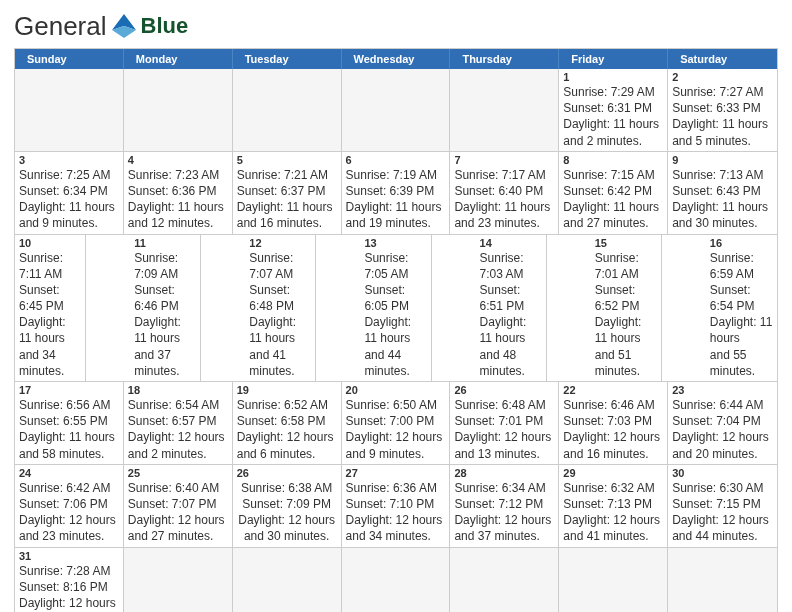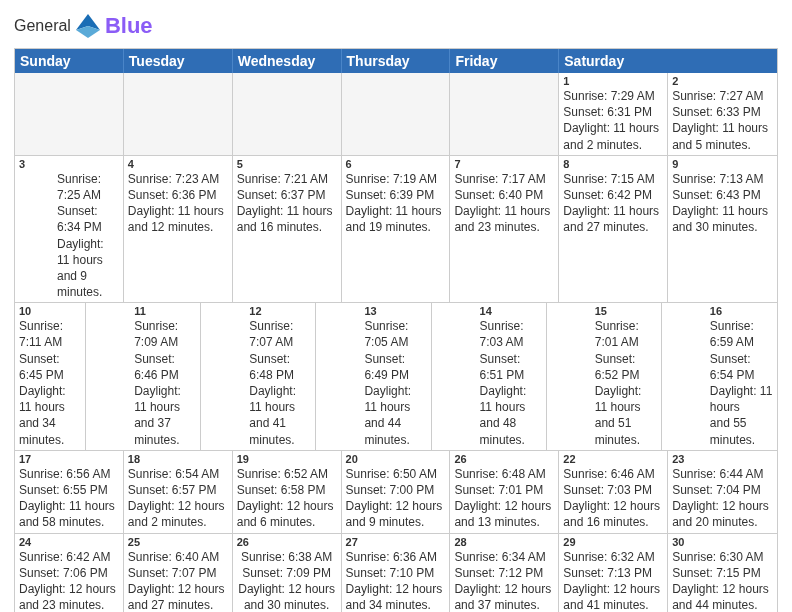--- a/index.html
+++ b/index.html
@@ -46,23 +46,23 @@
       flex-direction: column;
       border: 1px solid #ccc;
     }
     .cal-header-row {
       display: grid;
       grid-template-columns: repeat(7, 1fr);
       background: #2f6db5;
     }
     .cal-header-cell {
       color: #fff;
-      font-size: 14px;
+      font-size: 11px;
       font-weight: bold;
-      padding: 4px 5px;
+      padding: 4px 12px;
       text-align: left;
       border-right: 1px solid #4a85c8;
     }
     .cal-header-cell:last-child { border-right: none; }
     .cal-body {
       flex: 1;
       display: flex;
       flex-direction: column;
     }
     .cal-row {
@@ -96,37 +96,38 @@
       line-height: 1.35;
     }
   </style>
 </head>
 <body>
 
 <div class="page">
   <div class="header">
     <div class="logo-area">
       <div style="display:flex;align-items:center;">
-        <span style="font-size:16px;color:#333;font-weight:normal;">General</span>
+        <span style="font-size:26px;color:#333;font-weight:normal;">General</span>
         <svg width="32" height="32" viewBox="0 0 32 32" style="margin:0 1px;">
           <polygon points="16,4 28,20 16,16 4,20" fill="#1a6db5"></polygon>
           <polygon points="16,16 28,20 16,28 4,20" fill="#5aaad8"></polygon>
         </svg>
-        <span style="font-size:22px;color:#8b5cf6;font-weight:bold;">Blue</span>
+        <span style="font-size:22px;color:#14532d;font-weight:bold;">Blue</span>
       </div>
     </div>
     <div class="title-area">
       <div class="month-title"></div>
       <div class="location"></div>
     </div>
   </div>
 
   <div class="calendar">
     <div class="cal-header-row">
     <div class="cal-header-cell">Sunday</div>
+        <div class="cal-header-cell">Monday</div>
         <div class="cal-header-cell">Tuesday</div>
         <div class="cal-header-cell">Wednesday</div>
         <div class="cal-header-cell">Thursday</div>
         <div class="cal-header-cell">Friday</div>
         <div class="cal-header-cell">Saturday</div>
       </div>
     <div class="cal-body">
     <div class="cal-row" style="flex: 1 1 0%;">
           <div class="cal-cell empty"></div>
           <div class="cal-cell empty"></div>
@@ -144,21 +145,21 @@
             <span class="day-num">2</span>
             <div class="day-info" style="white-space: pre-line;">Sunrise: 7:27 AM
 Sunset: 6:33 PM
 Daylight: 11 hours
 and 5 minutes.</div>
           </div>
         </div>
         <div class="cal-row" style="flex: 1 1 0%;">
           <div class="cal-cell">
             <span class="day-num">3</span>
-            <div class="day-info" style="white-space: pre-line; margin-left: 38px;">Sunrise: 7:25 AM
+            <div class="day-info" style="white-space: pre-line;">Sunrise: 7:25 AM
 Sunset: 6:34 PM
 Daylight: 11 hours
 and 9 minutes.</div>
           </div>
           <div class="cal-cell">
             <span class="day-num">4</span>
             <div class="day-info" style="white-space: pre-line;">Sunrise: 7:23 AM
 Sunset: 6:36 PM
 Daylight: 11 hours
 and 12 minutes.</div>
@@ -217,21 +218,21 @@
           <div class="cal-cell">
             <span class="day-num">12</span>
             <div class="day-info" style="white-space: pre-line;">Sunrise: 7:07 AM
 Sunset: 6:48 PM
 Daylight: 11 hours
 and 41 minutes.</div>
           </div>
           <div class="cal-cell">
             <span class="day-num">13</span>
             <div class="day-info" style="white-space: pre-line;">Sunrise: 7:05 AM
-Sunset: 6:49 PM
+Sunset: 6:05 PM
 Daylight: 11 hours
 and 44 minutes.</div>
           </div>
           <div class="cal-cell">
             <span class="day-num">14</span>
             <div class="day-info" style="white-space: pre-line;">Sunrise: 7:03 AM
 Sunset: 6:51 PM
 Daylight: 11 hours
 and 48 minutes.</div>
           </div>

